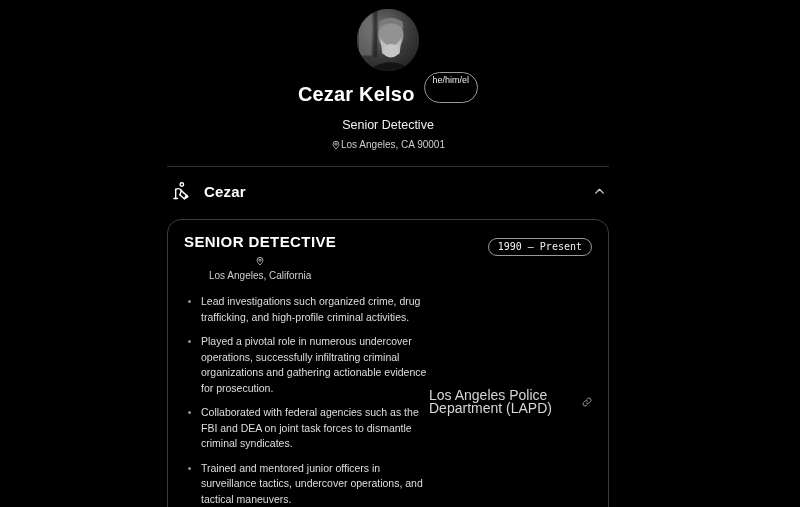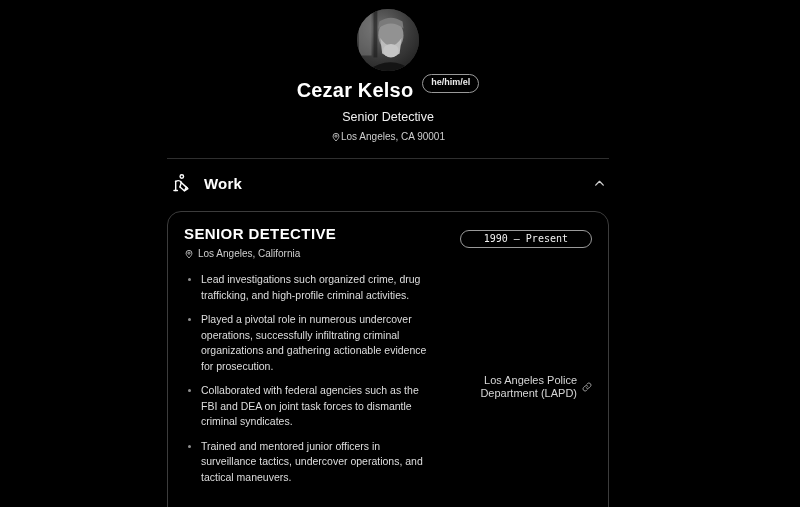--- a/index.html
+++ b/index.html
@@ -15,23 +15,22 @@
   .profile-header { text-align: center; padding-top: 9px; }
   .avatar {
     width: 62px; height: 62px; border-radius: 50%; overflow: hidden;
     margin: 0 auto; background: #333;
   }
   .avatar svg { display: block; width: 100%; height: 100%; }
   .name-row { margin-top: 8px; display: flex; justify-content: center; align-items: center; gap: 9px; }
   .name { font-size: 20px; font-weight: bold; letter-spacing: 0.2px; }
   .pronoun-badge {
     font-size: 9px; color: #ececec; border: 1px solid #9a9a9a;
-    border-radius: 999px; padding: 2px 8px 5px; transform: translateY(-7px);
+    border-radius: 999px; padding: 2px 8px 17px; transform: translateY(-7px);
     white-space: nowrap;
-    font-weight: bold;
   }
   .profile-title { margin-top: 8px; font-size: 12.5px; color: #f0f0f0; }
   .profile-location {
     margin-top: 7px; font-size: 10px; color: #cfcfcf;
     display: flex; justify-content: center; align-items: center; 
   }
   .pin-icon { width: 10px; height: 10px; color: #cfcfcf; flex: none; }
   .pin-icon svg { display: block; width: 100%; height: 100%; }
 
   
@@ -46,41 +45,41 @@
   
   .card {
     margin-top: 17px; border: 1px solid #3c3c3c; border-radius: 14px;
     padding: 13px 16px 12px; height: 334px;
     display: flex; flex-direction: column;
   }
   .card-header { display: flex; justify-content: space-between; align-items: flex-start; }
   .job-title { font-size: 15px; font-weight: bold; letter-spacing: 0.4px; }
   .job-location {
     margin-top: 6px; font-size: 10px; color: #cfcfcf;
-    display: flex; align-items: center; gap: 4px;
+    display: flex; align-items: center; gap: 4px; flex-direction: column;
   }
   .date-badge {
     font-family: "DejaVu Sans Mono", monospace; font-size: 10px; color: #f2f2f2;
-    border: 1px solid #9a9a9a; border-radius: 999px; padding: 2px 23px 3px;
+    border: 1px solid #9a9a9a; border-radius: 999px; padding: 2px 9px 3px;
     margin-top: 5px; white-space: nowrap; flex: none;
   }
   .card-body { display: flex; margin-top: 13px; flex: 1; }
   .bullets { width: 276px; padding-left: 4px; }
   .bullet { display: flex; gap: 10px; margin-bottom: 9px; }
   .bullet .dot {
     width: 3px; height: 3px; border-radius: 50%; background: #909090;
     margin-top: 6px; flex: none;
   }
   .bullet .bullet-text { font-size: 10.5px; line-height: 15.5px; color: #dedede; }
   .company {
     flex: 1; display: flex; align-items: center; justify-content: flex-end; gap: 5px;
     padding-bottom: 30px;
   }
   .company-name {
-    font-size: 11px; color: #d6d6d6; text-align: right;
+    font-size: 14px; color: #d6d6d6; text-align: left;
     width: 148px; line-height: 13px;
   }
   .link-icon { width: 10px; height: 10px; color: #b5b5b5; flex: none; }
   .link-icon svg { display: block; width: 100%; height: 100%; }
 </style>
 </head>
 <body>
 
 <div class="column">
 
@@ -127,21 +126,21 @@
       <svg viewBox="0 0 24 24" fill="none" stroke="currentColor" stroke-width="1.6" stroke-linecap="round" stroke-linejoin="round">
         <circle cx="13.5" cy="4" r="2"></circle>
         <path d="M6.5 9.5 q4 -2 6.5 1 l-1.6 5.5"></path>
         <path d="M6.5 9.5 v10.5"></path>
         <path d="M4.5 20 h4"></path>
         <path d="M11.4 16 l4.6 4"></path>
         <path d="M12.5 10.5 l7 6.5"></path>
         <path d="M16.5 20.5 l4 -2.5 l-1.8 -1.8 z"></path>
       </svg>
     </span>
-    <span class="section-title">Work</span>
+    <span class="section-title">Cezar</span>
     <span class="chevron-icon">
       <svg viewBox="0 0 24 24" fill="none" stroke="currentColor" stroke-width="2.4" stroke-linecap="round" stroke-linejoin="round">
         <path d="M5 15 l7 -7 l7 7"></path>
       </svg>
     </span>
   </div>
 
   <div class="card">
     <div class="card-header">
       <div>

